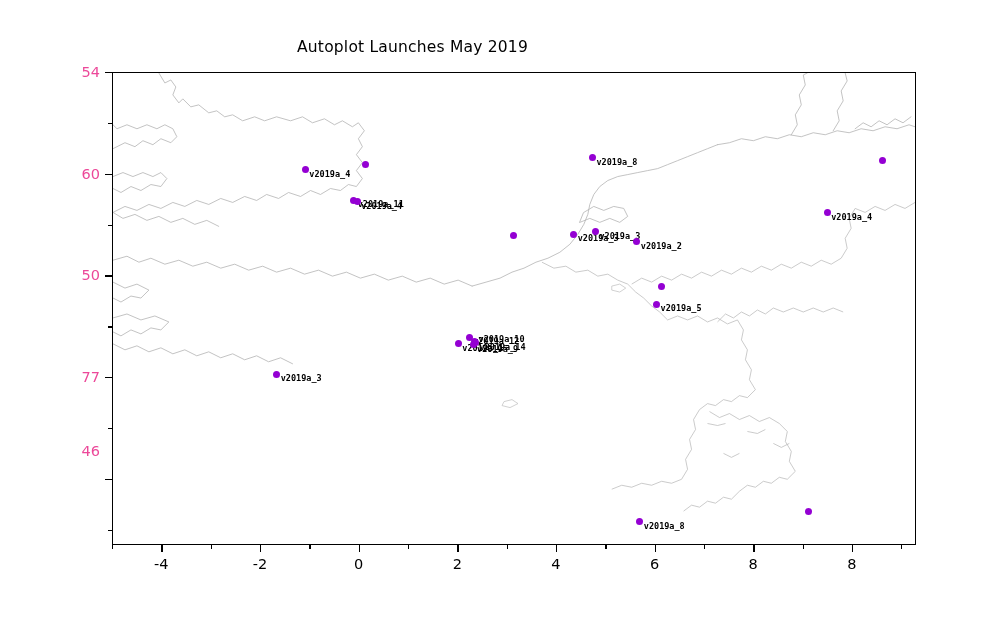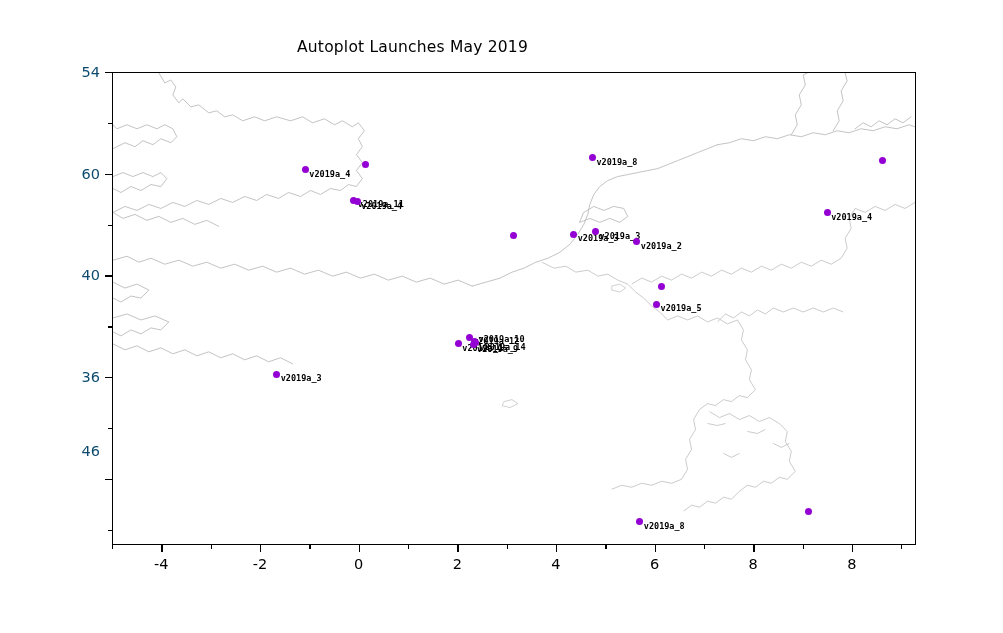--- a/index.html
+++ b/index.html
@@ -97,21 +97,21 @@
     position: absolute;
     font-size: 14.5px;
     color: #000000;
     text-align: center;
     transform: translateX(-50%);
     top: 556px;
   }
   .ticklabel-y {
     position: absolute;
     font-size: 14.5px;
-    color: #0c4a6e;
+    color: #ec4899;
     text-align: right;
     transform: translateY(-50%);
     width: 40px;
     left: 60px;
   }
 </style>
 </head>
 <body>
 
 <div id="figure">
@@ -265,19 +265,19 @@
   <div id="ticklabels">
       <div class="ticklabel-x" style="left: 161.325px;">-4</div>
       <div class="ticklabel-x" style="left: 259.975px;">-2</div>
       <div class="ticklabel-x" style="left: 358.626px;">0</div>
       <div class="ticklabel-x" style="left: 457.276px;">2</div>
       <div class="ticklabel-x" style="left: 555.926px;">4</div>
       <div class="ticklabel-x" style="left: 654.577px;">6</div>
       <div class="ticklabel-x" style="left: 753.227px;">8</div>
       <div class="ticklabel-x" style="left: 851.877px;">8</div>
       <div class="ticklabel-y" style="top: 451px;">46</div>
-      <div class="ticklabel-y" style="top: 377.161px;">36</div>
-      <div class="ticklabel-y" style="top: 275.441px;">40</div>
+      <div class="ticklabel-y" style="top: 377.161px;">77</div>
+      <div class="ticklabel-y" style="top: 275.441px;">50</div>
       <div class="ticklabel-y" style="top: 173.72px;">60</div>
       <div class="ticklabel-y" style="top: 72px;">54</div>
     </div>
 
 </div>
 
 </body></html>

